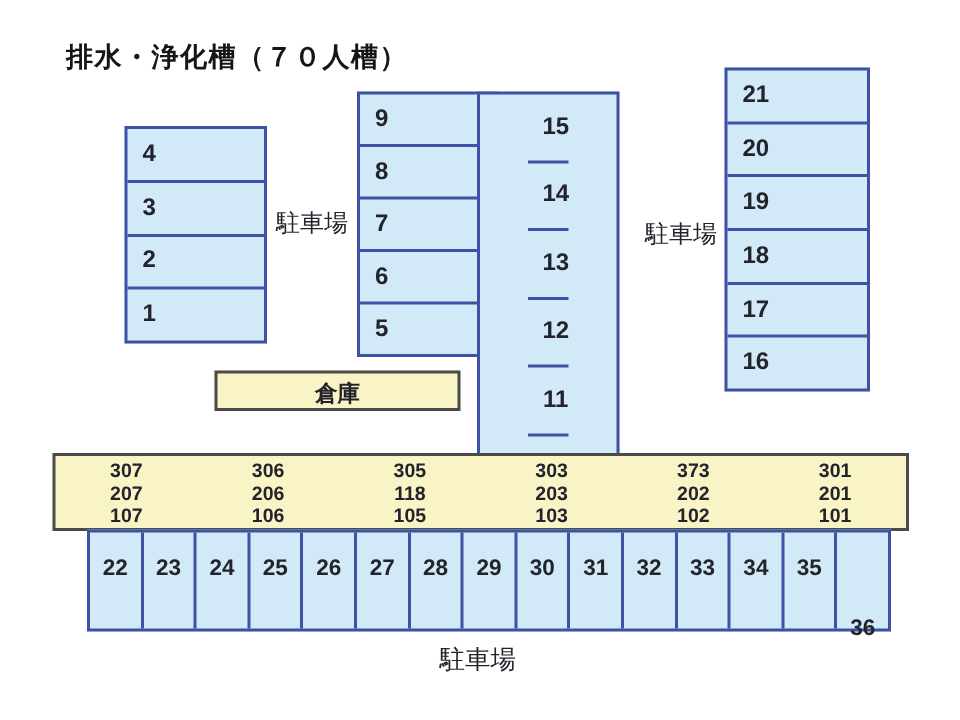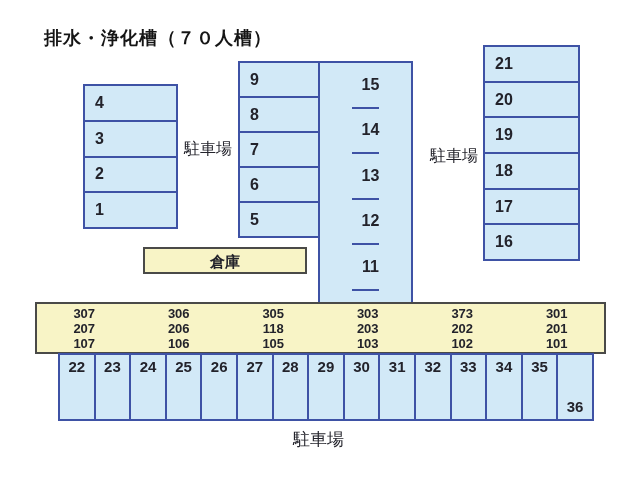--- a/index.html
+++ b/index.html
@@ -92,21 +92,21 @@
     position: absolute;
     left: 58px; top: 353px; width: 536px; height: 68px;
     display: flex;
     background: var(--cell_fill, #d2e9f7);
     border: 2px solid var(--cell_border, #3e52a5);
   }
   #bottom-row .hcell {
     flex: 1;
     border-right: 2px solid var(--cell_border, #3e52a5);
     text-align: center;
-    padding-top: 3px;
+    padding-top: 15px;
     font-size: 15px;
     font-weight: bold;
     color: var(--text, #23232b);
   }
   #bottom-row .hcell:last-child { border-right: none; margin-top: 40px; }
 </style>
 </head>
 <body>
 
 <div class="frame">

